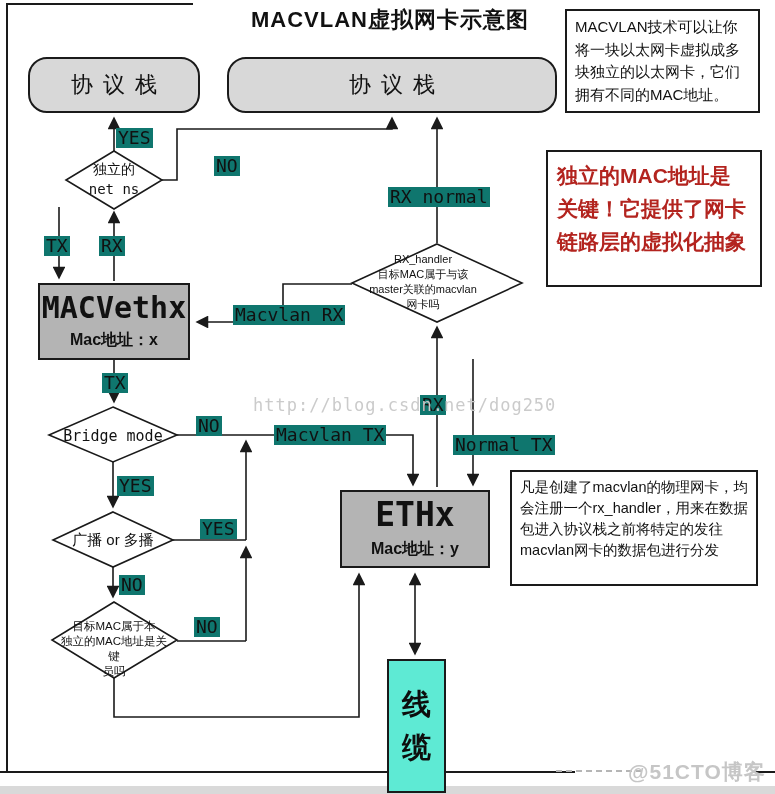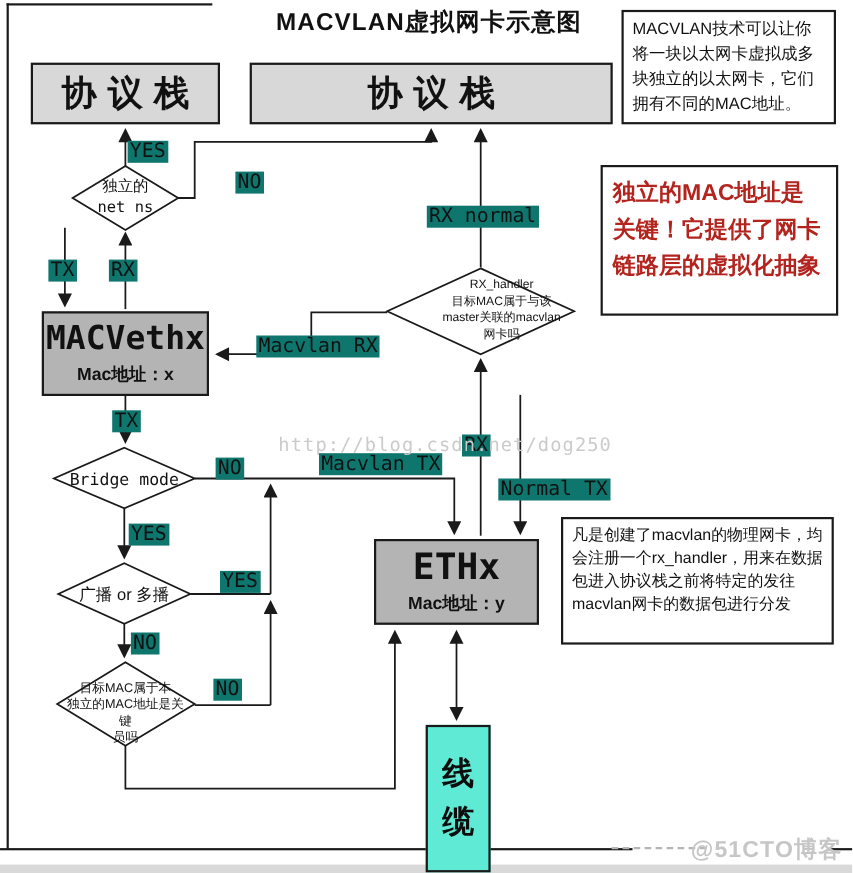--- a/index.html
+++ b/index.html
@@ -6,21 +6,21 @@
   #stage{
     position:relative;width:775px;height:794px;background:#ffffff;overflow:hidden;
     font-family:"Liberation Sans",sans-serif;color:#111;
   }
   svg.wires{position:absolute;left:0;top:0;width:775px;height:794px;}
   .line{position:absolute;background:#1a1a1a;}
   .gbox{
     position:absolute;border:2px solid #1a1a1a;box-sizing:border-box;
     display:flex;flex-direction:column;align-items:center;justify-content:center;
   }
-  .stack{background:#d8d8d8;font-size:32px;font-weight:bold;letter-spacing:10px;text-indent:10px;}
+  .stack{background:#d8d8d8;font-size:22px;font-weight:normal;letter-spacing:10px;text-indent:10px;border-radius:19px;}
   .nic{background:#b4b4b4;}
   .nic .nic-title{font-family:"DejaVu Sans Mono",monospace;font-weight:bold;line-height:1.05;}
   .nic .nic-mac{font-weight:bold;font-size:16px;margin-top:6px;}
   .cable{background:#5eead4;}
   .cable-label{font-size:29px;font-weight:bold;color:#0d0d0d;width:32px;text-align:center;
     word-break:break-all;line-height:1.5;}
   .note{
     position:absolute;border:2px solid #1a1a1a;background:#fff;box-sizing:border-box;
     font-size:15px;line-height:1.5;padding:5px 8px;
   }
@@ -128,21 +128,21 @@
     <span>独立的MAC地址是关键！它提供了网卡链路层的虚拟化抽象</span>
   </div>
   <div class="note" style="left:510px;top:470px;width:248px;height:116px;font-size:14.5px;line-height:1.45;">
     <span>凡是创建了macvlan的物理网卡，均会注册一个rx_handler，用来在数据包进入协议栈之前将特定的发往macvlan网卡的数据包进行分发</span>
   </div>
 
   <div class="dlabel" style="left:78px;top:159px;width:72px;font-size:14px;line-height:1.45;">
     <span class="dl">独立的</span>
     <span class="dl" style="font-family:'DejaVu Sans Mono',monospace;">net ns</span>
   </div>
-  <div class="dlabel" style="left:374px;top:252px;width:164px;font-size:11px;line-height:1.35;">
+  <div class="dlabel" style="left:341px;top:252px;width:164px;font-size:11px;line-height:1.35;">
     <span class="dl">RX_handler</span>
     <span class="dl">目标MAC属于与该</span>
     <span class="dl">master关联的macvlan</span>
     <span class="dl">网卡吗</span>
   </div>
   <div class="dlabel" style="left:54px;top:427px;width:118px;font-size:15px;font-family:'DejaVu Sans Mono',monospace;">Bridge mode</div>
   <div class="dlabel" style="left:54px;top:531px;width:118px;font-size:15px;">广播 or 多播</div>
   <div class="dlabel" style="left:60px;top:619px;width:108px;font-size:11.5px;line-height:1.3;">
     <span class="dl">目标MAC属于本</span>
     <span class="dl">独立的MAC地址是关键</span>
@@ -150,21 +150,21 @@
   </div>
 
   <div class="lbl" style="left:44px;top:236px;">TX</div>
   <div class="lbl" style="left:99px;top:236px;">RX</div>
   <div class="lbl" style="left:116px;top:128px;">YES</div>
   <div class="lbl" style="left:214px;top:156px;">NO</div>
   <div class="lbl" style="left:388px;top:187px;">RX normal</div>
   <div class="lbl" style="left:233px;top:305px;">Macvlan RX</div>
   <div class="lbl" style="left:102px;top:373px;">TX</div>
   <div class="lbl" style="left:196px;top:416px;">NO</div>
-  <div class="lbl" style="left:274px;top:412px;margin-left:16px;">Macvlan TX</div>
+  <div class="lbl" style="left:274px;top:425px;">Macvlan TX</div>
   <div class="lbl" style="left:117px;top:476px;">YES</div>
   <div class="lbl" style="left:200px;top:519px;">YES</div>
   <div class="lbl" style="left:119px;top:575px;">NO</div>
   <div class="lbl" style="left:194px;top:617px;">NO</div>
   <div class="lbl" style="left:420px;top:395px;">RX</div>
   <div class="lbl" style="left:453px;top:435px;">Normal TX</div>
 
 
   <div class="wm-center">http://blog.csdn.net/dog250</div>
   <div class="wm-bottom">@51CTO博客</div>

